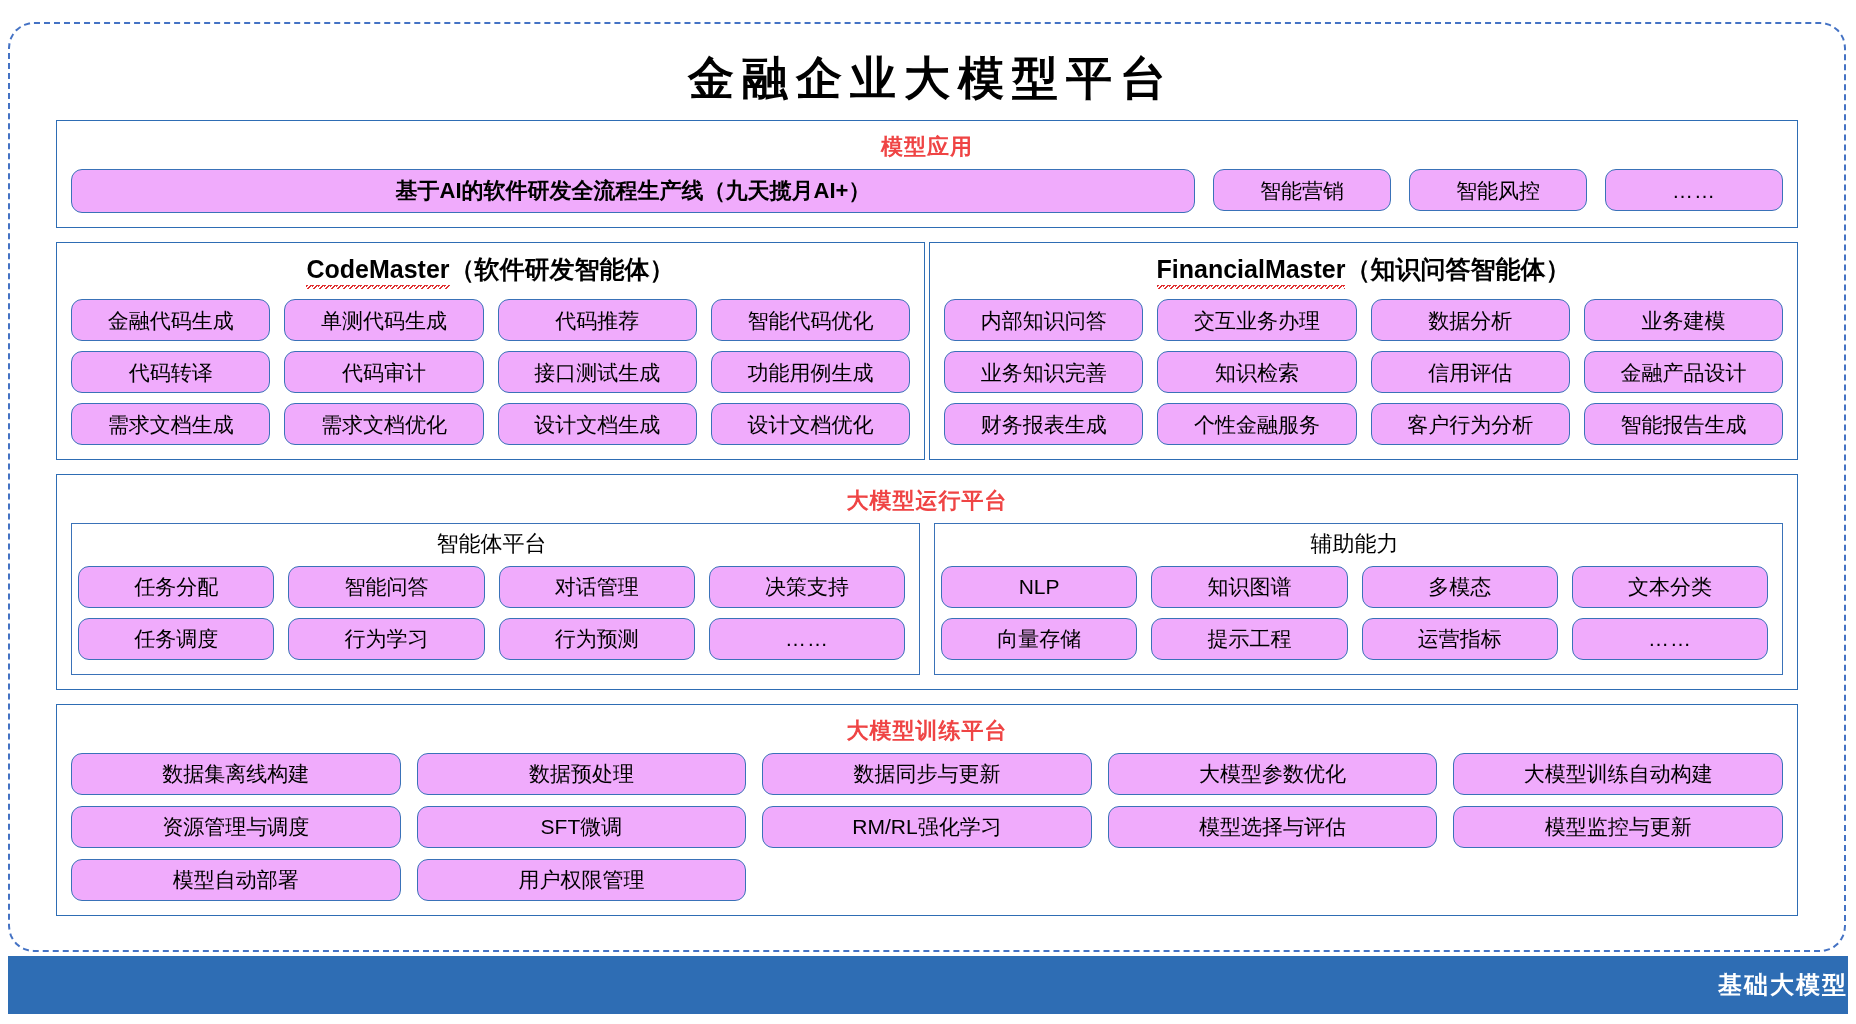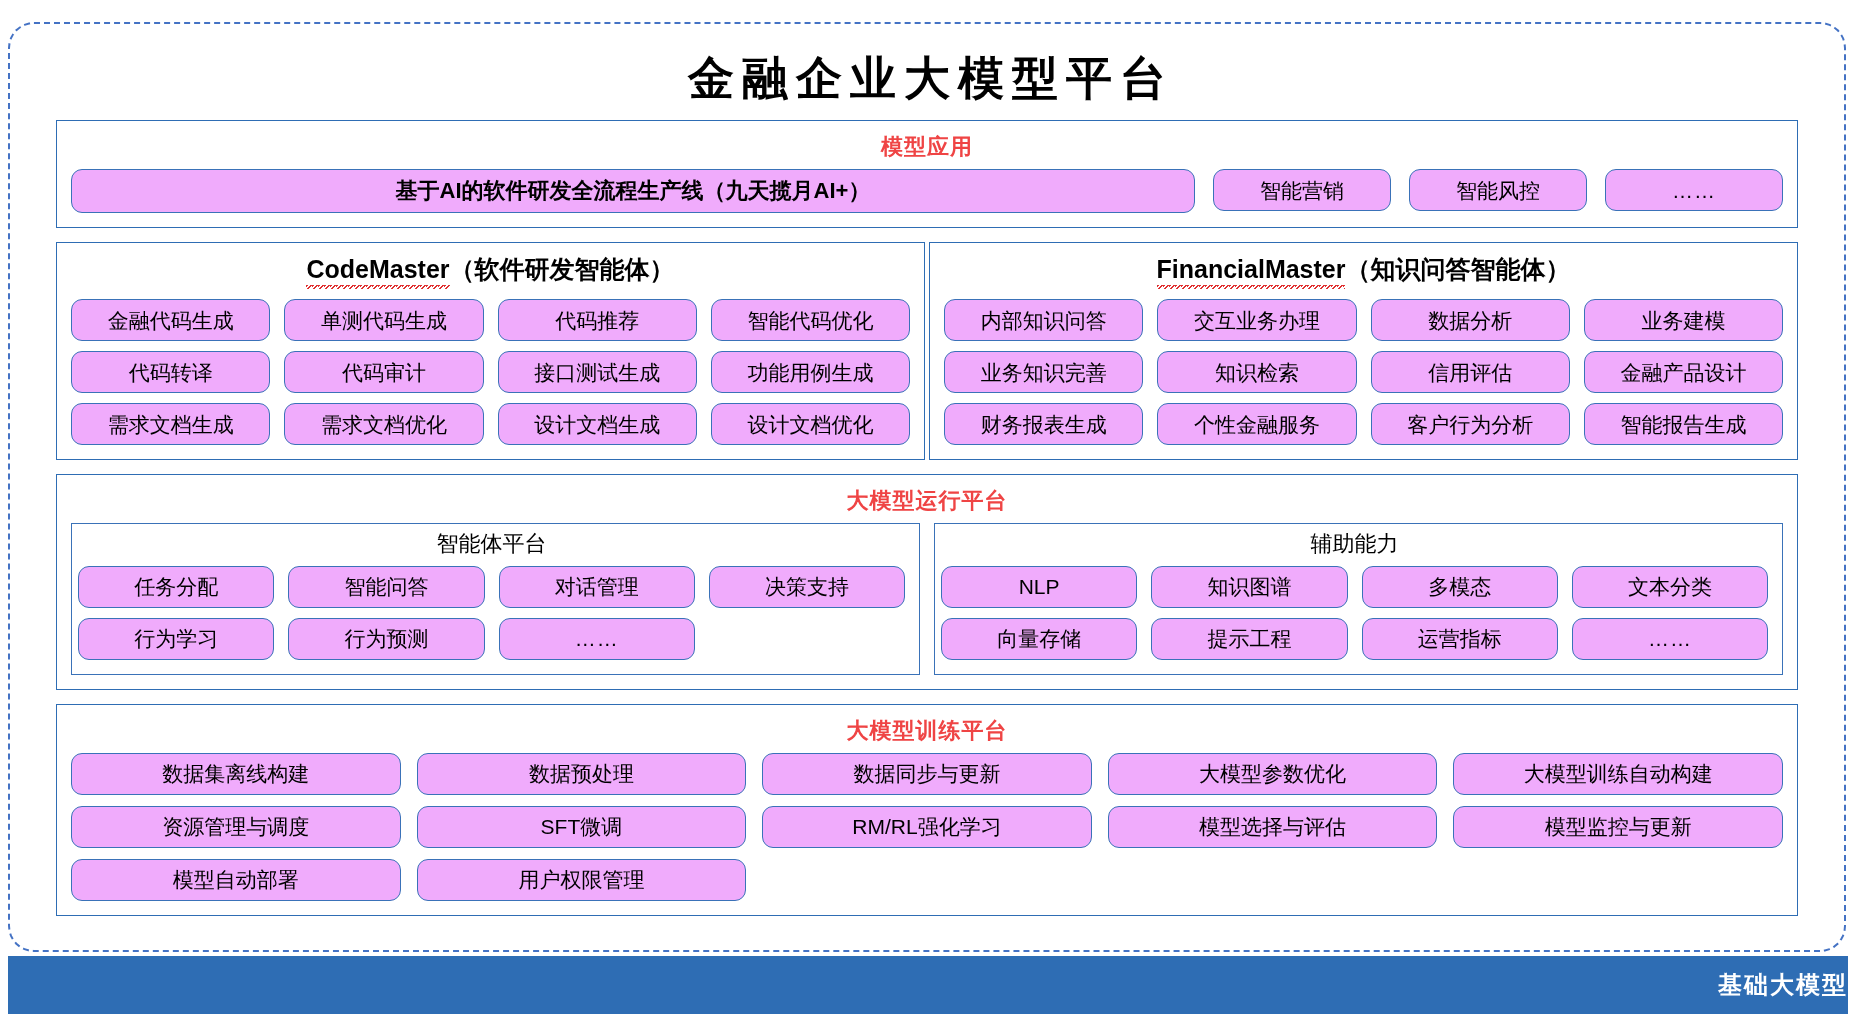--- a/index.html
+++ b/index.html
@@ -251,20 +251,21 @@
       <div class="panel-title">大模型运行平台</div>
       <div class="sub-row">
 
         <div class="subpanel">
           <div class="subpanel-title">智能体平台</div>
           <div class="grid4">
             <div class="pill">任务分配</div>
             <div class="pill">智能问答</div>
             <div class="pill">对话管理</div>
             <div class="pill">决策支持</div>
+            <div class="pill">任务调度</div>
             <div class="pill">行为学习</div>
             <div class="pill">行为预测</div>
             <div class="pill dots">……</div>
           </div>
         </div>
 
         <div class="subpanel">
           <div class="subpanel-title">辅助能力</div>
           <div class="grid4">
             <div class="pill">NLP</div>

